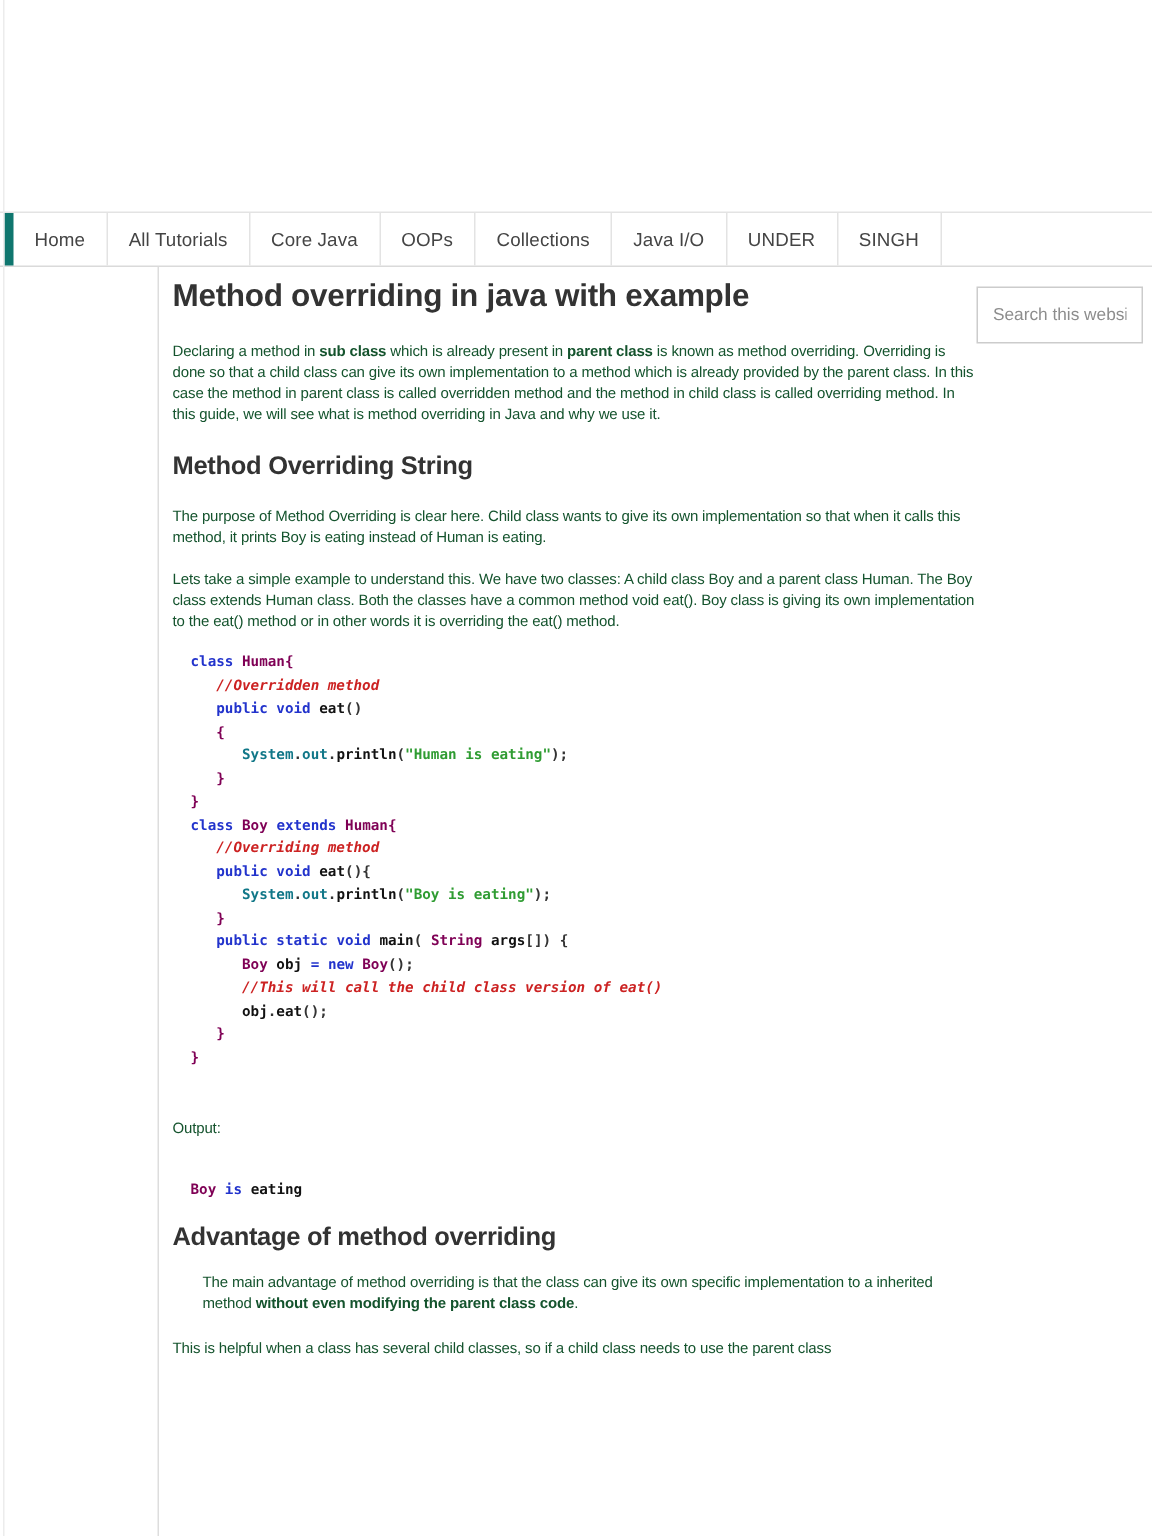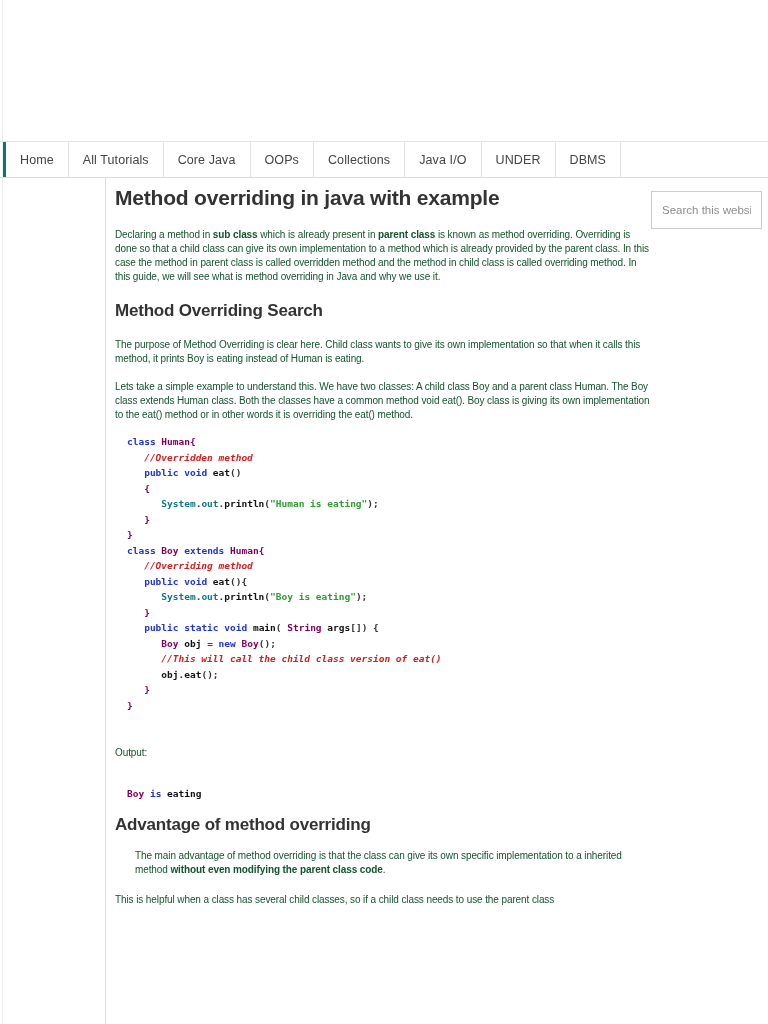--- a/index.html
+++ b/index.html
@@ -14,21 +14,21 @@
 
   .navbar {
     height:37px; border-top:1px solid #e3e3e3; border-bottom:1px solid #dadada;
     display:flex; align-items:stretch; padding-left:3px; background:#fff;
   }
   .nav-item {
     display:flex; align-items:center; padding:0 14px;
     font-size:12.5px; color:#444; text-decoration:none;
     border-right:1px solid #e3e3e3; letter-spacing:0.1px; cursor:pointer;
   }
-  .nav-item:first-child { border-left:3px solid #0f766e; }
+  .nav-item:first-child { border-left:6px solid #0f766e; }
 
   .content {
     position:relative; margin-left:105px; border-left:1px solid #ddd;
     min-height:846px; padding:9px 0 0 9px; background:#fff;
   }
   .main { width:536px; }
 
   .search-box { position:absolute; top:13px; right:6px; width:111px; height:38px; }
   .search-input {
     width:100%; height:100%; border:1px solid #ccc; background:#fff;
@@ -76,37 +76,37 @@
   <div class="header-space"></div>
 
   <nav class="navbar">
       <a class="nav-item">Home</a>
       <a class="nav-item">All Tutorials</a>
       <a class="nav-item">Core Java</a>
       <a class="nav-item">OOPs</a>
       <a class="nav-item">Collections</a>
       <a class="nav-item">Java I/O</a>
       <a class="nav-item">UNDER</a>
-      <a class="nav-item">DBMS</a>
+      <a class="nav-item">SINGH</a>
     </nav>
 
   <div class="content">
 
     <div class="search-box">
       <input class="search-input" type="text" placeholder="Search this website" style="">
     </div>
 
     <div class="main">
 
       <h1 class="title">Method overriding in java with example</h1>
 
 
       <p class="body-text p1"><span>Declaring a method in </span><span style="font-weight: bold;">sub class</span><span> which is already present in </span><span style="font-weight: bold;">parent class</span><span> is known as method overriding. Overriding is done so that a child class can give its own implementation to a method which is already provided by the parent class. In this case the method in parent class is called overridden method and the method in child class is called overriding method. In this guide, we will see what is method overriding in Java and why we use it.</span></p>
 
-      <h2 class="section h2a">Method Overriding Search</h2>
+      <h2 class="section h2a">Method Overriding String</h2>
 
       <p class="body-text p3"><span>The purpose of Method Overriding is clear here. Child class wants to give its own implementation so that when it calls this method, it prints Boy is eating instead of Human is eating.</span></p>
 
       <p class="body-text p2"><span>Lets take a simple example to understand this. We have two classes: A child class Boy and a parent class Human. The Boy class extends Human class. Both the classes have a common method void eat(). Boy class is giving its own implementation to the eat() method or in other words it is overriding the eat() method.</span></p>
 
       <div class="code code1"><div><span class="tok-kw">class</span><span class="tok-pl"> </span><span class="tok-cls">Human{</span></div><div><span class="tok-pl">   </span><span class="tok-cm">//Overridden method</span></div><div><span class="tok-pl">   </span><span class="tok-kw">public</span><span class="tok-pl"> </span><span class="tok-kw">void</span><span class="tok-pl"> </span><span class="tok-fn">eat</span><span class="tok-pl">()</span></div><div><span class="tok-pl">   </span><span class="tok-cls">{</span></div><div><span class="tok-pl">      </span><span class="tok-sys">System</span><span class="tok-pl">.</span><span class="tok-sys">out</span><span class="tok-pl">.</span><span class="tok-fn">println</span><span class="tok-pl">(</span><span class="tok-str">"Human is eating"</span><span class="tok-pl">);</span></div><div><span class="tok-pl">   </span><span class="tok-cls">}</span></div><div><span class="tok-cls">}</span></div><div><span class="tok-kw">class</span><span class="tok-pl"> </span><span class="tok-cls">Boy</span><span class="tok-pl"> </span><span class="tok-kw">extends</span><span class="tok-pl"> </span><span class="tok-cls">Human{</span></div><div><span class="tok-pl">   </span><span class="tok-cm">//Overriding method</span></div><div><span class="tok-pl">   </span><span class="tok-kw">public</span><span class="tok-pl"> </span><span class="tok-kw">void</span><span class="tok-pl"> </span><span class="tok-fn">eat</span><span class="tok-pl">(){</span></div><div><span class="tok-pl">      </span><span class="tok-sys">System</span><span class="tok-pl">.</span><span class="tok-sys">out</span><span class="tok-pl">.</span><span class="tok-fn">println</span><span class="tok-pl">(</span><span class="tok-str">"Boy is eating"</span><span class="tok-pl">);</span></div><div><span class="tok-pl">   </span><span class="tok-cls">}</span></div><div><span class="tok-pl">   </span><span class="tok-kw">public</span><span class="tok-pl"> </span><span class="tok-kw">static</span><span class="tok-pl"> </span><span class="tok-kw">void</span><span class="tok-pl"> </span><span class="tok-fn">main</span><span class="tok-pl">( </span><span class="tok-cls">String</span><span class="tok-pl"> </span><span class="tok-fn">args</span><span class="tok-pl">[]) {</span></div><div><span class="tok-pl">      </span><span class="tok-cls">Boy</span><span class="tok-pl"> </span><span class="tok-fn">obj</span><span class="tok-pl"> </span><span class="tok-kw">=</span><span class="tok-pl"> </span><span class="tok-kw">new</span><span class="tok-pl"> </span><span class="tok-cls">Boy</span><span class="tok-pl">();</span></div><div><span class="tok-pl">      </span><span class="tok-cm">//This will call the child class version of eat()</span></div><div><span class="tok-pl">      </span><span class="tok-fn">obj</span><span class="tok-pl">.</span><span class="tok-fn">eat</span><span class="tok-pl">();</span></div><div><span class="tok-pl">   </span><span class="tok-cls">}</span></div><div><span class="tok-cls">}</span></div></div>
 
       <p class="body-text outlabel">Output:</p>
 
       <div class="code code2"><div><span class="tok-cls">Boy</span><span class="tok-pl"> </span><span class="tok-kw">is</span><span class="tok-pl"> </span><span class="tok-fn">eating</span></div></div>

